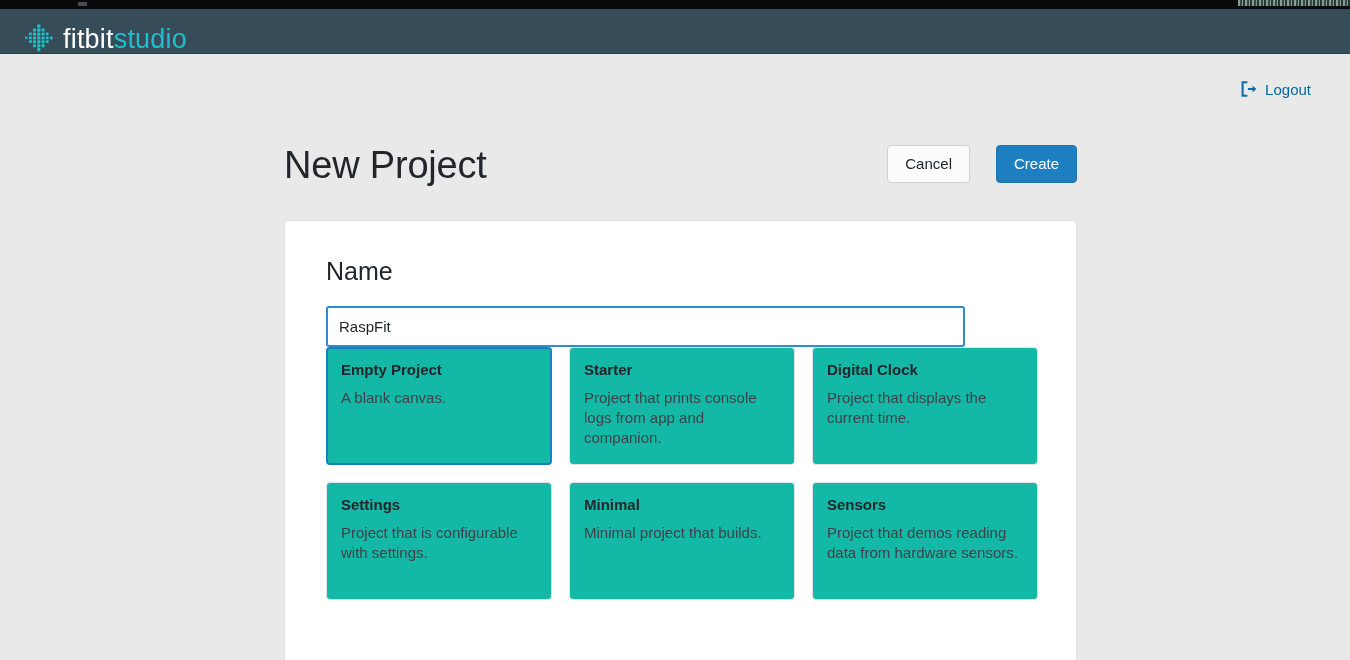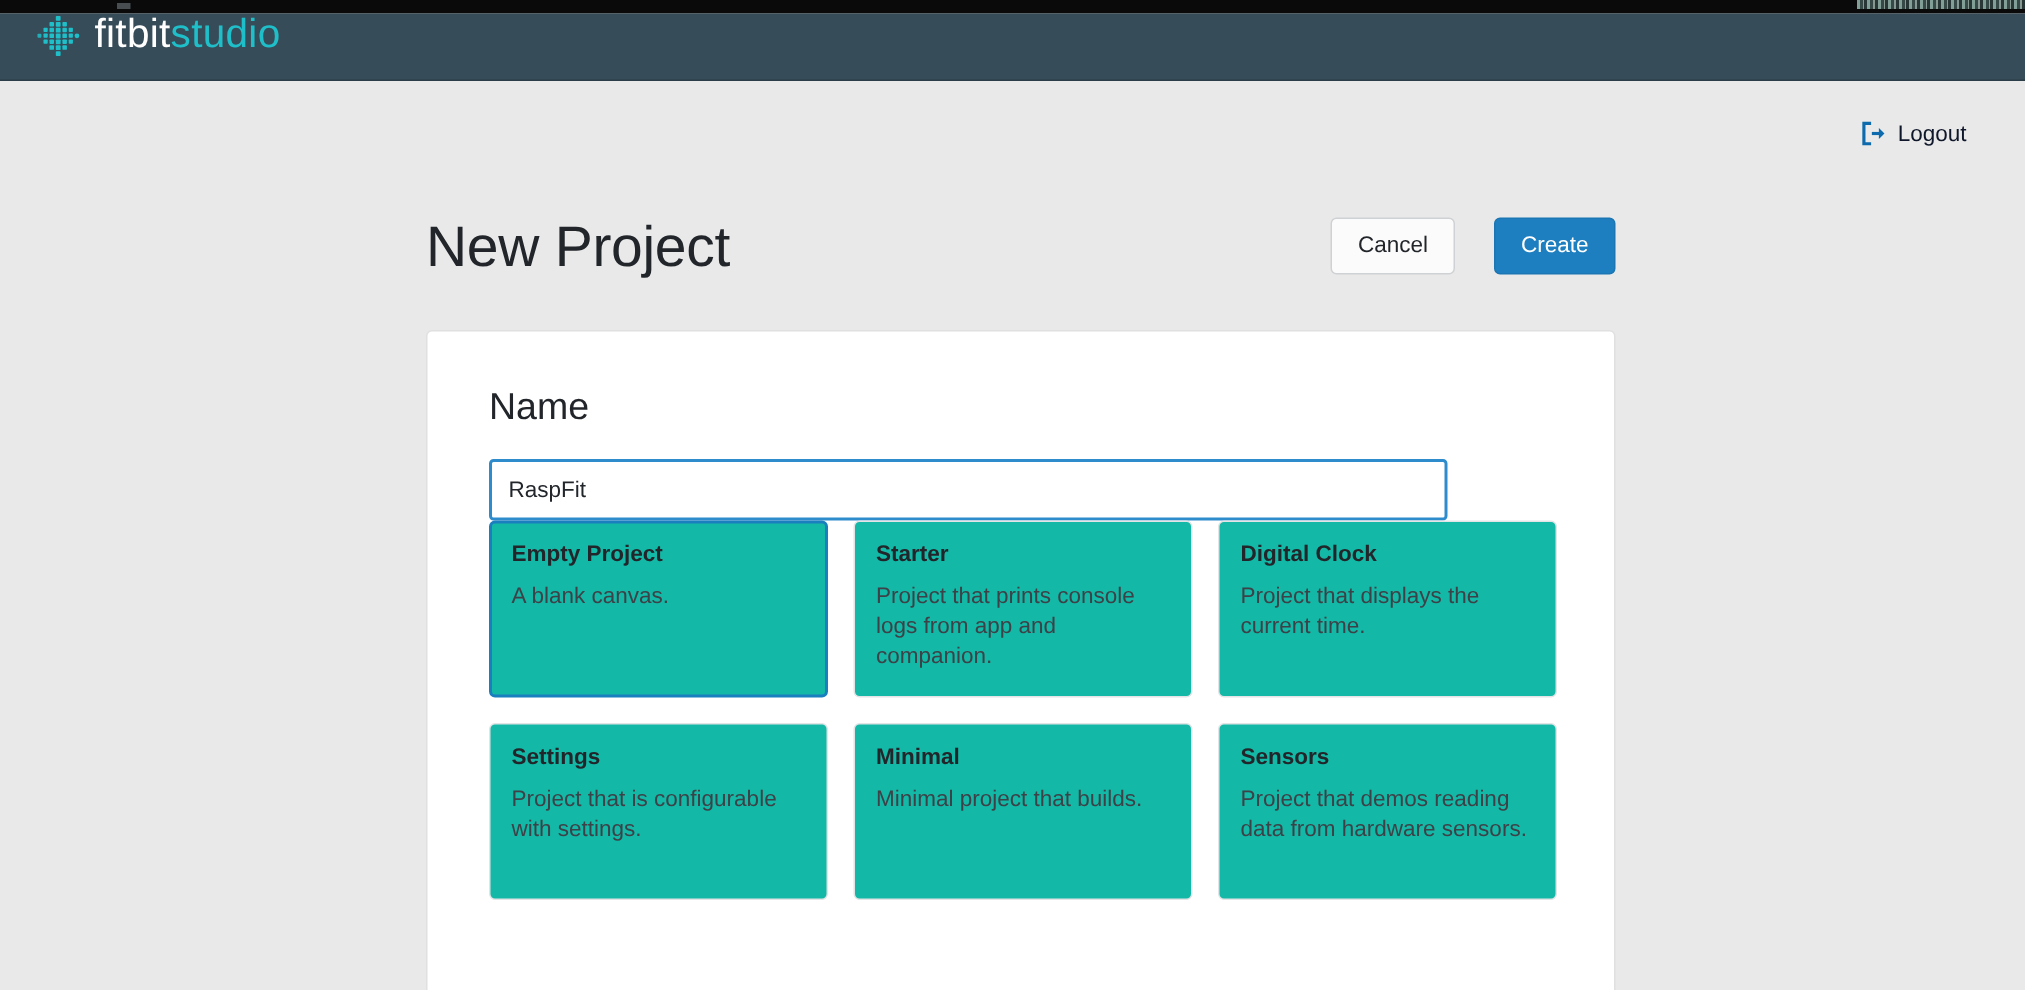--- a/index.html
+++ b/index.html
@@ -54,21 +54,21 @@
     top: 9px; left: 0;
     width: 1350px;
     height: 45px;
     background: #374c59;
     border-bottom: 1px solid #2b3d48;
     display: flex;
     align-items: center;
   }
   .brand {
     display: flex;
-    align-items: flex-start;
+    align-items: flex-end;
     margin-left: 24px;
     height: 100%;
   }
   .logo-mark {
     width: 30px;
     height: 30px;
     position: relative;
     margin-right: 9px;
     flex: none;
   }
@@ -89,21 +89,21 @@
     width: 1350px;
     height: 46px;
   }
   .logout-link {
     position: absolute;
     right: 39px;
     top: 26px;
     display: flex;
     align-items: center;
     gap: 7px;
-    color: #0f172a;
+    color: #0369a1;
     font-size: 15px;
     text-decoration: none;
     cursor: pointer;
     line-height: 1;
   }
   .logout-icon { width: 18px; height: 18px; display: block; }
 
   
   .page-head {
     position: absolute;

